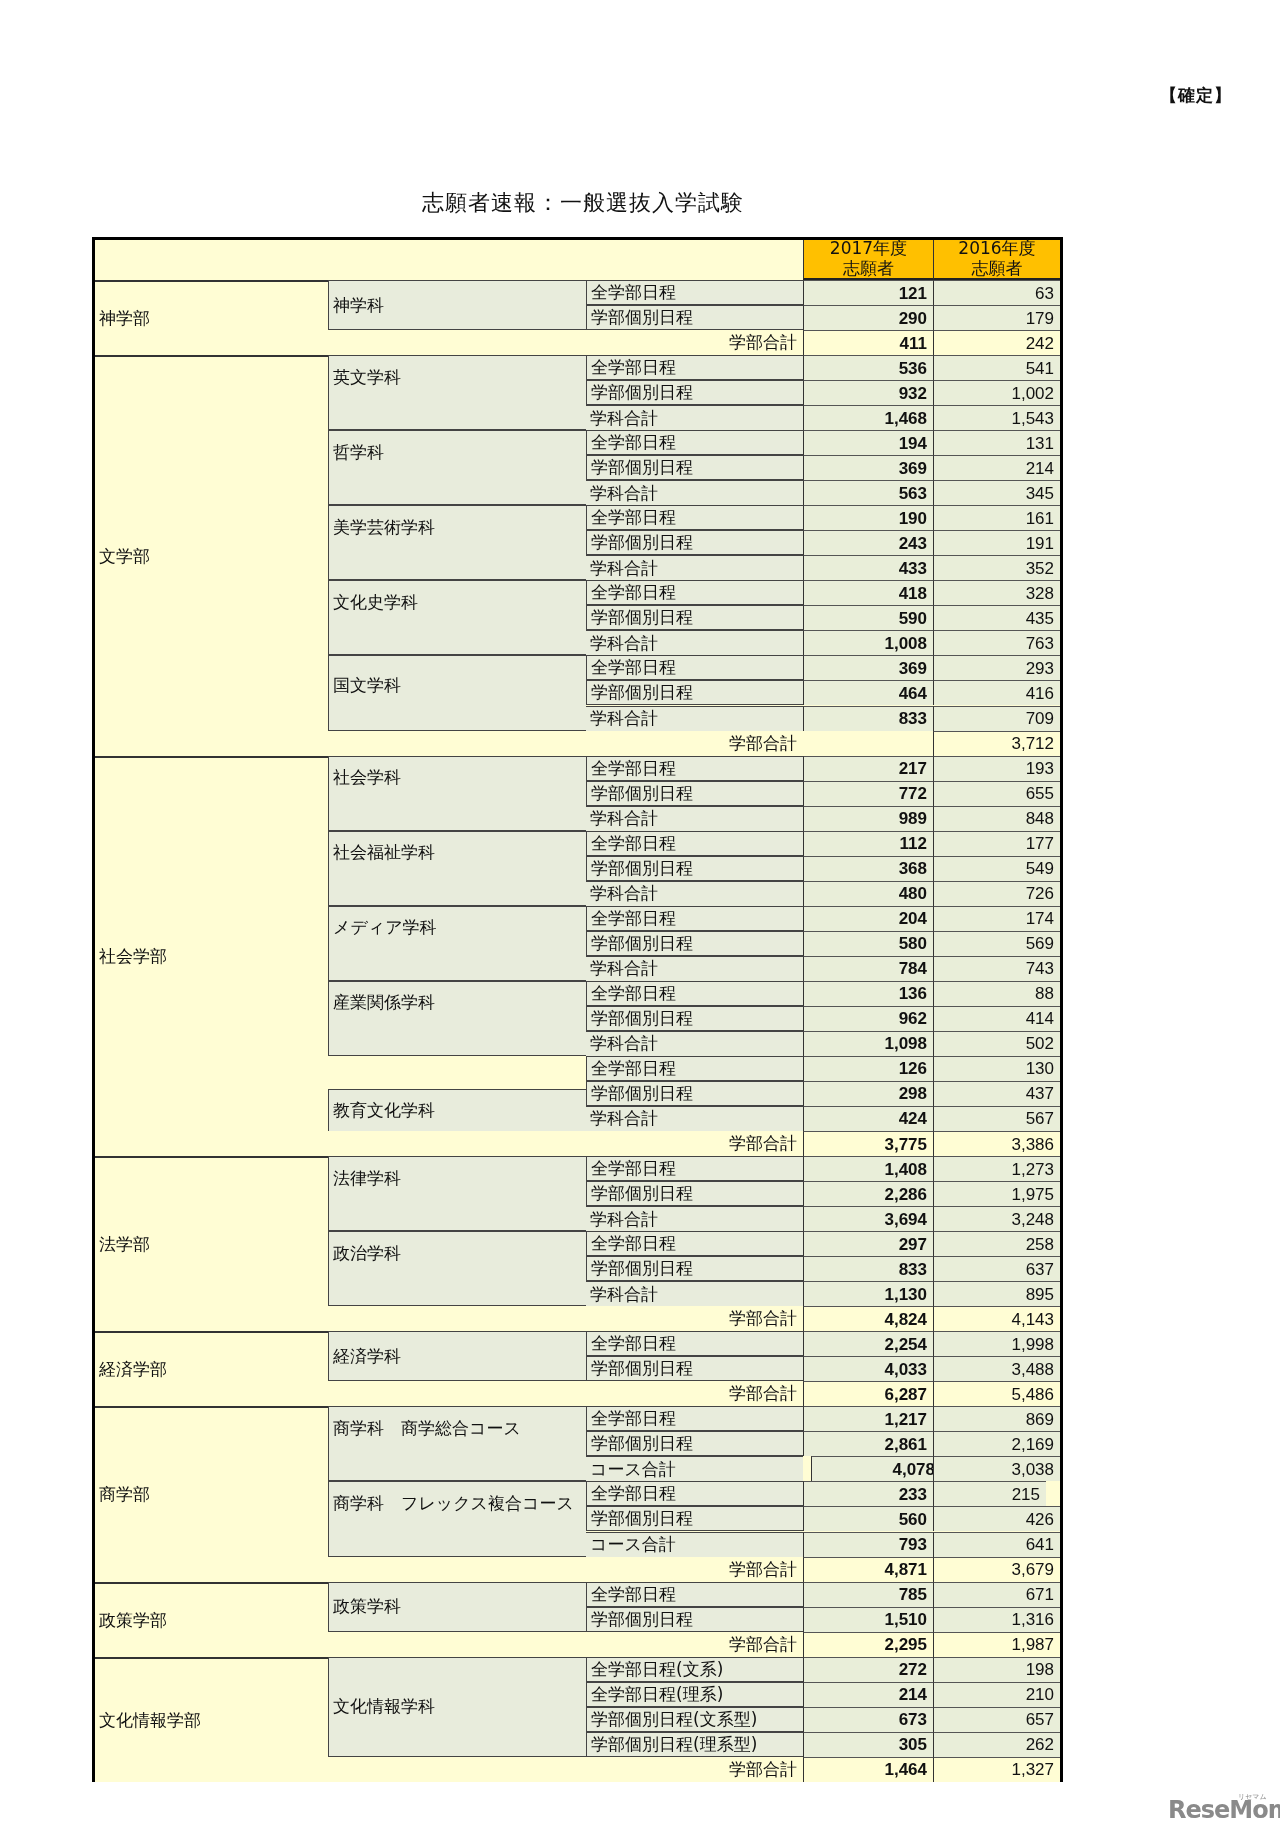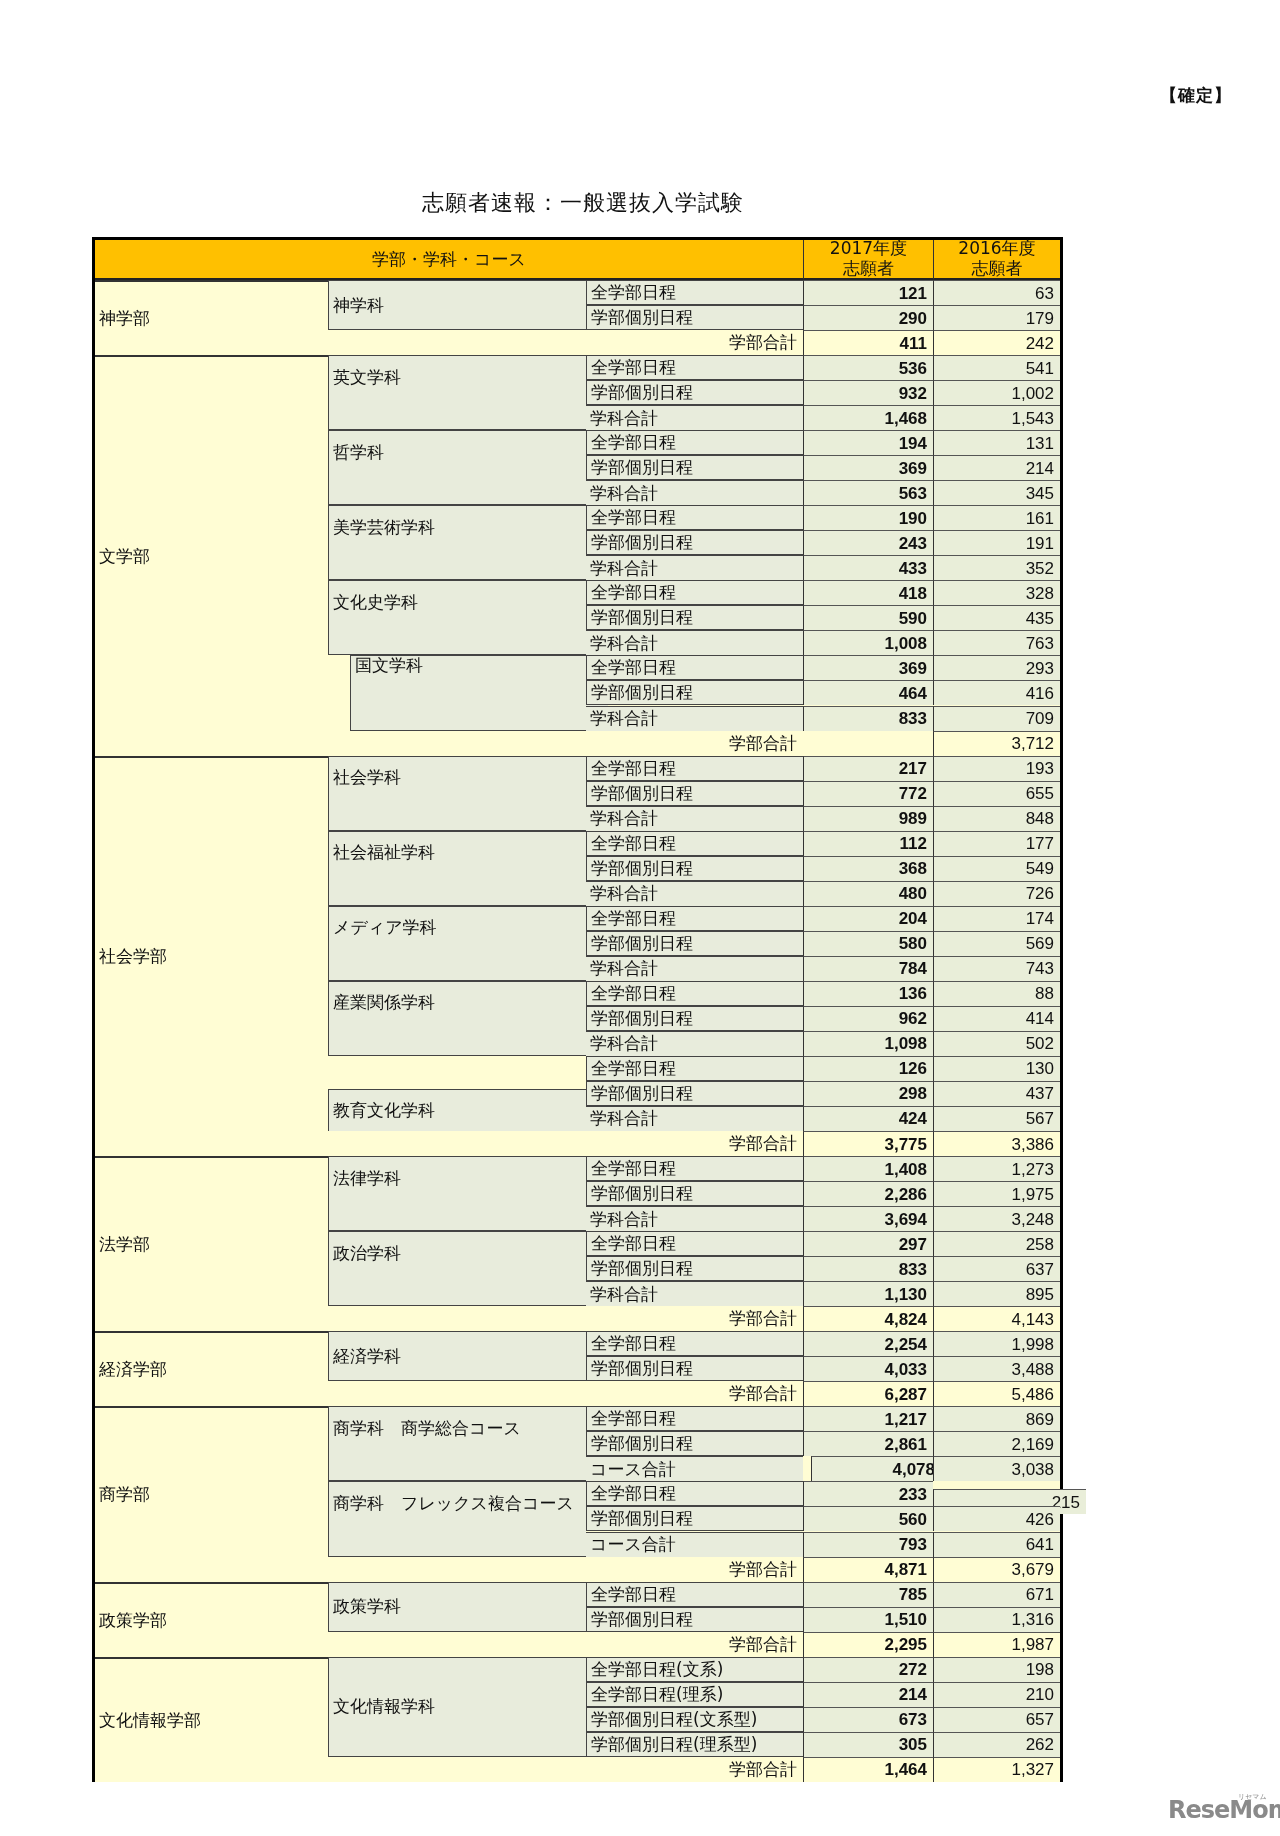--- a/index.html
+++ b/index.html
@@ -40,23 +40,20 @@
   }
   .logo-kana { position:absolute; left:1238px; top:1792px; font-size:7px; color:#8a8a8a; }
 </style>
 </head>
 <body>
 
 <div class="status">【確定】</div>
 <div class="title">志願者速報：一般選抜入学試験</div>
 
 <div id="table">
-  <div class="cell hdr" style="left:0;top:0;width:708px;height:40px;border-bottom:2px solid #222;">
-    <span>学部・学科・コース</span>
-  </div>
   <div class="cell hdr hdr-year" style="left:708px;top:0;width:130px;height:40px;border-bottom:2px solid #222;">
     <span>2017年度</span>
     <span>志願者</span>
   </div>
   <div class="cell hdr hdr-year" style="left:838px;top:0;width:127px;height:40px;border-bottom:2px solid #222;">
     <span>2016年度</span>
     <span>志願者</span>
   </div>
   <div id="body-rows">
       <div class="cell fac" style="left: 0px; top: 40px; width: 233px; height: 75.09px;">神学部</div>
@@ -104,21 +101,21 @@
       <div class="cell dept" style="left: 233px; top: 340.36px; width: 258px; height: 75.09px; align-items: flex-start; padding-top: 12.515px;">文化史学科</div>
       <div class="cell sched boxed" style="left: 491px; top: 340.36px; width: 217px; height: 25.03px;">全学部日程</div>
       <div class="cell num b" style="left: 708px; top: 340.36px; width: 130px; height: 25.03px;">418</div>
       <div class="cell num" style="left: 838px; top: 340.36px; width: 127px; height: 25.03px;">328</div>
       <div class="cell sched boxed" style="left: 491px; top: 365.39px; width: 217px; height: 25.03px;">学部個別日程</div>
       <div class="cell num b" style="left: 708px; top: 365.39px; width: 130px; height: 25.03px;">590</div>
       <div class="cell num" style="left: 838px; top: 365.39px; width: 127px; height: 25.03px;">435</div>
       <div class="cell sched sub" style="left: 491px; top: 390.42px; width: 217px; height: 25.03px;">学科合計</div>
       <div class="cell num b" style="left: 708px; top: 390.42px; width: 130px; height: 25.03px;">1,008</div>
       <div class="cell num" style="left: 838px; top: 390.42px; width: 127px; height: 25.03px;">763</div>
-      <div class="cell dept" style="left: 233px; top: 415.45px; width: 258px; height: 75.09px; align-items: flex-start; padding-top: 1px; margin-left: 22px;">国文学科</div>
+      <div class="cell dept" style="left: 233px; top: 415.45px; width: 258px; height: 75.09px; align-items: flex-start; padding-top: 21px;">国文学科</div>
       <div class="cell sched boxed" style="left: 491px; top: 415.45px; width: 217px; height: 25.03px;">全学部日程</div>
       <div class="cell num b" style="left: 708px; top: 415.45px; width: 130px; height: 25.03px;">369</div>
       <div class="cell num" style="left: 838px; top: 415.45px; width: 127px; height: 25.03px;">293</div>
       <div class="cell sched boxed" style="left: 491px; top: 440.48px; width: 217px; height: 25.03px;">学部個別日程</div>
       <div class="cell num b" style="left: 708px; top: 440.48px; width: 130px; height: 25.03px;">464</div>
       <div class="cell num" style="left: 838px; top: 440.48px; width: 127px; height: 25.03px; padding-left: 22px;">416</div>
       <div class="cell sched sub" style="left: 491px; top: 465.51px; width: 217px; height: 25.03px;">学科合計</div>
       <div class="cell num b" style="left: 708px; top: 465.51px; width: 130px; height: 25.03px;">833</div>
       <div class="cell num" style="left: 838px; top: 465.51px; width: 127px; height: 25.03px;">709</div>
       <div class="cell totlabel" style="left: 233px; top: 490.54px; width: 475px; height: 25.03px;">学部合計</div>
@@ -220,21 +217,21 @@
       <div class="cell num" style="left: 838px; top: 1166.35px; width: 127px; height: 25.03px;">869</div>
       <div class="cell sched boxed" style="left: 491px; top: 1191.38px; width: 217px; height: 25.03px;">学部個別日程</div>
       <div class="cell num b" style="left: 708px; top: 1191.38px; width: 130px; height: 25.03px;">2,861</div>
       <div class="cell num" style="left: 838px; top: 1191.38px; width: 127px; height: 25.03px;">2,169</div>
       <div class="cell sched sub" style="left: 491px; top: 1216.41px; width: 217px; height: 25.03px;">コース合計</div>
       <div class="cell num b" style="left: 708px; top: 1216.41px; width: 130px; height: 25.03px; margin-left: 8px;">4,078</div>
       <div class="cell num" style="left: 838px; top: 1216.41px; width: 127px; height: 25.03px;">3,038</div>
       <div class="cell dept" style="left: 233px; top: 1241.44px; width: 258px; height: 75.09px; align-items: flex-start; padding-top: 12.515px;">商学科　フレックス複合コース</div>
       <div class="cell sched boxed" style="left: 491px; top: 1241.44px; width: 217px; height: 25.03px;">全学部日程</div>
       <div class="cell num b" style="left: 708px; top: 1241.44px; width: 130px; height: 25.03px;">233</div>
-      <div class="cell num" style="left: 838px; top: 1241.44px; width: 153px; height: 25.03px; margin-top: 8px;">215</div>
+      <div class="cell num" style="left: 838px; top: 1241.44px; width: 113px; height: 25.03px;">215</div>
       <div class="cell sched boxed" style="left: 491px; top: 1266.47px; width: 217px; height: 25.03px;">学部個別日程</div>
       <div class="cell num b" style="left: 708px; top: 1266.47px; width: 130px; height: 25.03px;">560</div>
       <div class="cell num" style="left: 838px; top: 1266.47px; width: 127px; height: 25.03px;">426</div>
       <div class="cell sched sub" style="left: 491px; top: 1291.5px; width: 217px; height: 25.03px;">コース合計</div>
       <div class="cell num b" style="left: 708px; top: 1291.5px; width: 130px; height: 25.03px;">793</div>
       <div class="cell num" style="left: 838px; top: 1291.5px; width: 127px; height: 25.03px;">641</div>
       <div class="cell totlabel" style="left: 233px; top: 1316.53px; width: 475px; height: 25.03px;">学部合計</div>
       <div class="cell num b tot" style="left: 708px; top: 1316.53px; width: 130px; height: 25.03px;">4,871</div>
       <div class="cell num tot" style="left: 838px; top: 1316.53px; width: 127px; height: 25.03px;">3,679</div>
       <div class="cell fac" style="left: 0px; top: 1341.56px; width: 233px; height: 75.09px;">政策学部</div>

